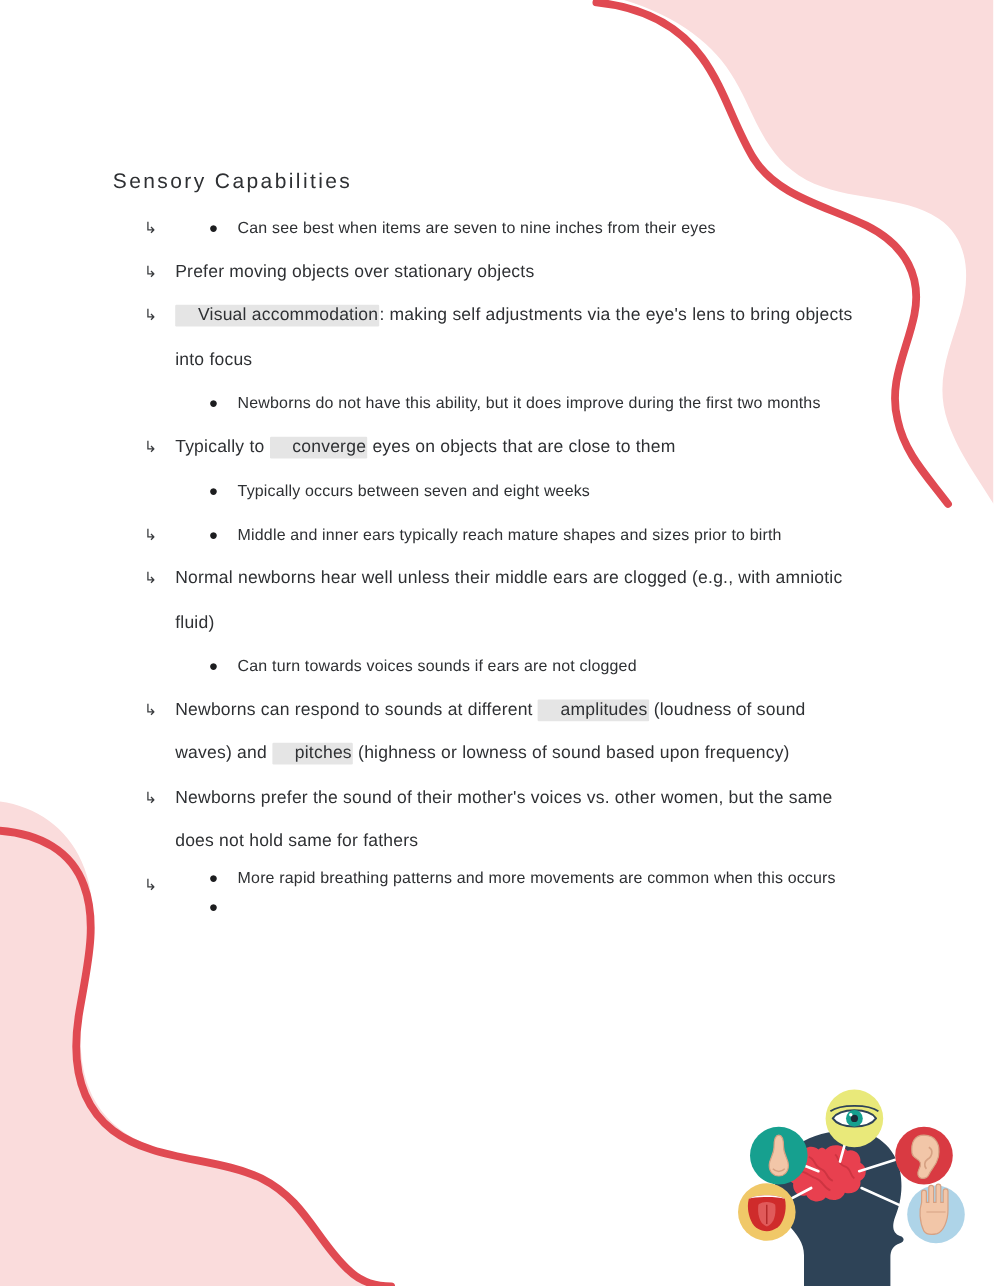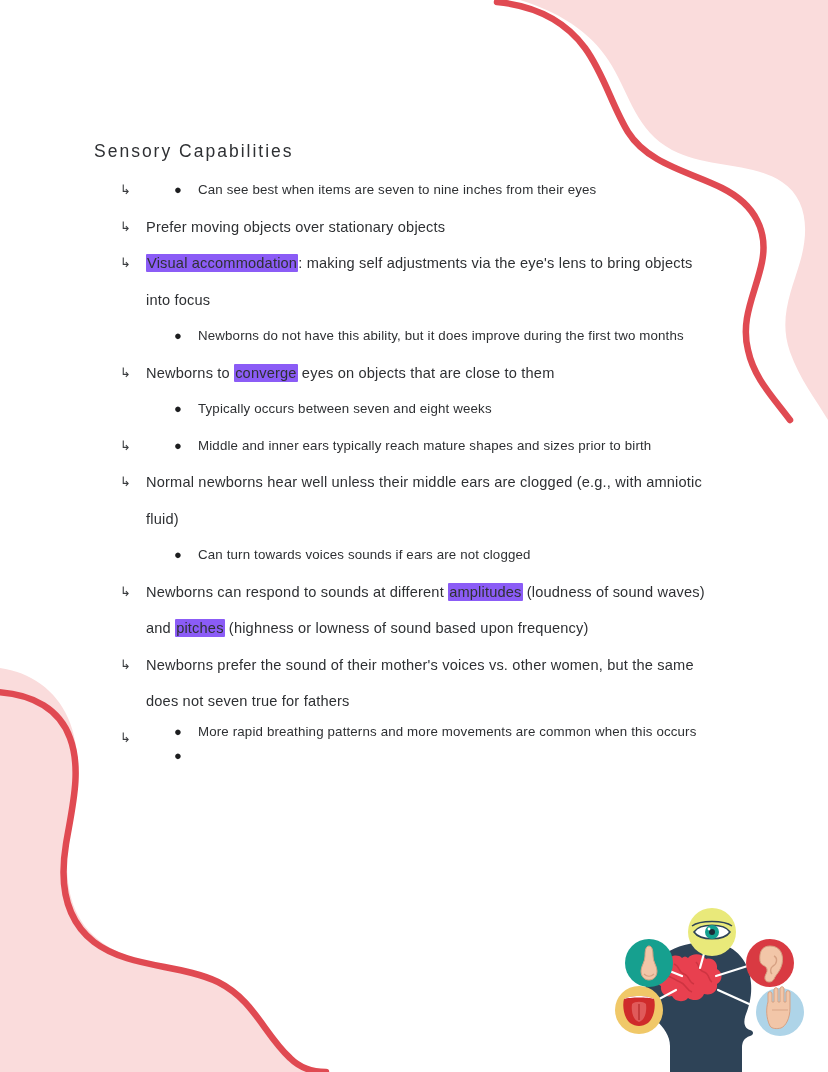--- a/index.html
+++ b/index.html
@@ -92,22 +92,22 @@
     line-height: 36.5px;
     font-size: 13px;
     color: #1c1d1f;
   }
   .justify { text-align: justify; }
   .justify-tight { text-align: justify; line-height: 24px; }
   .lh-tight { line-height: 24px; }
   .extra-indent { padding-left: 32px; }
 
   .hl {
-    background: #8b5cf6;
-    padding: 1px 1px 1px 1px;
+    background: #e5e5e5;
+    padding: 1px 1px 1px 19px;
     border-radius: 1px;
   }
 
   
   #senses {
     position: absolute;
     left: 604px;
     top: 906px;
     width: 212px;
     height: 166px;
@@ -181,21 +181,21 @@
       <div class="l2-wrap">
         <div class="l2 justify">
           <span class="marker-dot">●</span>
           <span>Newborns do not have this ability, but it does improve during the first two months</span>
         </div>
       </div>
 
       <div class="l1-wrap">
         <div class="l1">
           <span class="marker-arrow">↳</span>
-          <span>Newborns to </span><span class="hl">converge</span><span> eyes on objects that are close to them</span>
+          <span>Typically to </span><span class="hl">converge</span><span> eyes on objects that are close to them</span>
         </div>
       </div>
 
       <div class="l2-wrap">
         <div class="l2">
           <span class="marker-dot">●</span>
           <span>Typically occurs between seven and eight weeks</span>
         </div>
       </div>
 
@@ -229,21 +229,21 @@
       <div class="l1-wrap">
         <div class="l1">
           <span class="marker-arrow">↳</span>
           <span>Newborns can respond to sounds at different </span><span class="hl">amplitudes</span><span> (loudness of sound waves) and </span><span class="hl">pitches</span><span> (highness or lowness of sound based upon frequency)</span>
         </div>
       </div>
 
       <div class="l1-wrap">
         <div class="l1">
           <span class="marker-arrow">↳</span>
-          <span>Newborns prefer the sound of their mother's voices vs. other women, but the same does not seven true for fathers</span>
+          <span>Newborns prefer the sound of their mother's voices vs. other women, but the same does not hold same for fathers</span>
         </div>
       </div>
 
       <div class="l1-wrap">
         <div class="l1">
           <span class="marker-arrow">↳</span>
         </div>
       </div>
 
       <div class="l2-wrap">

